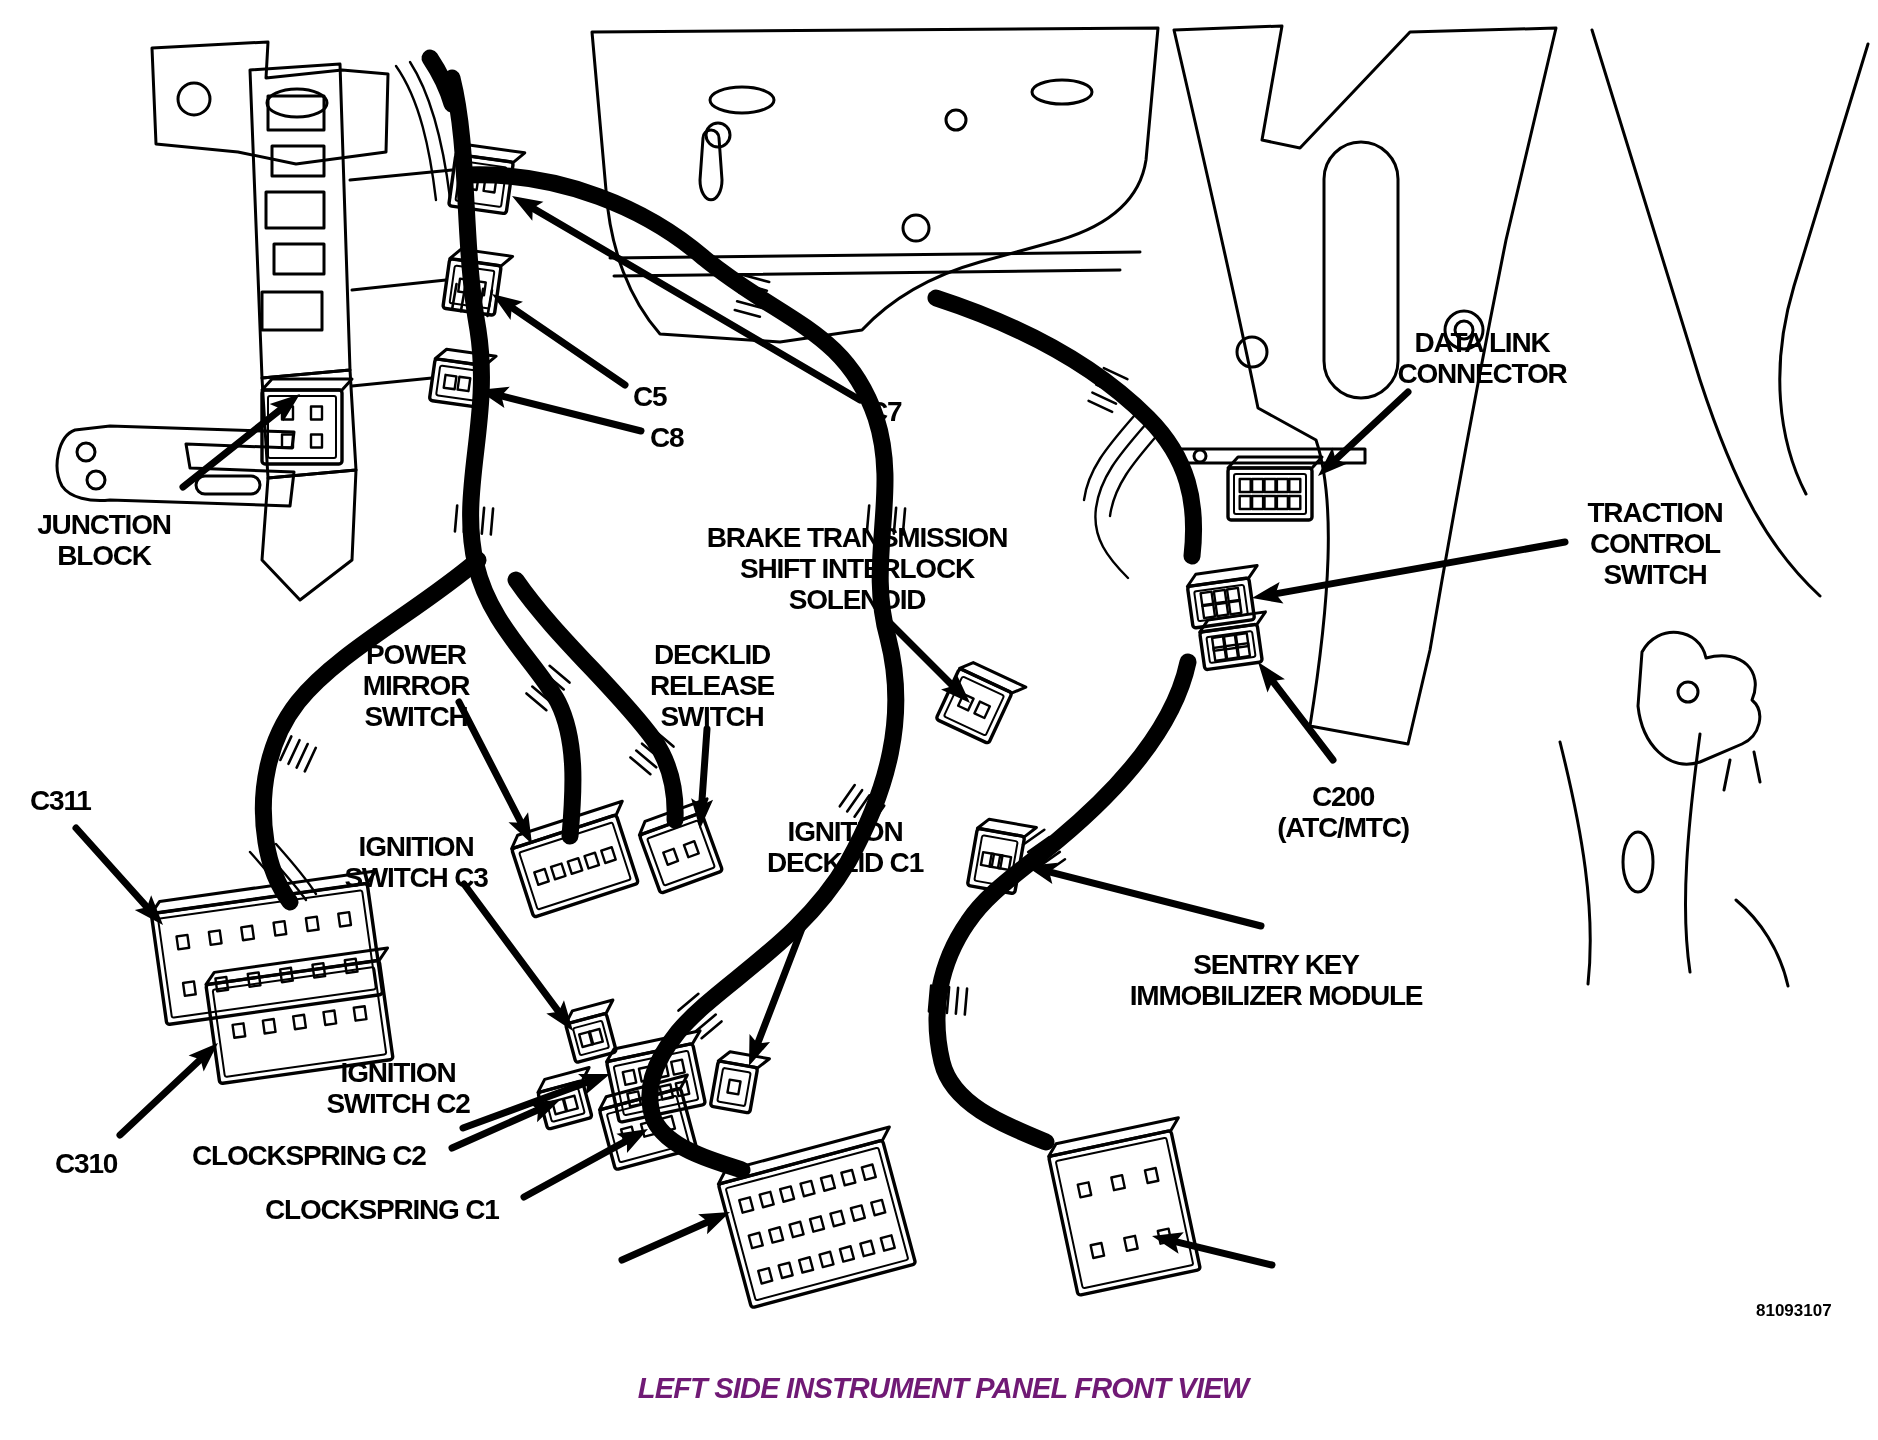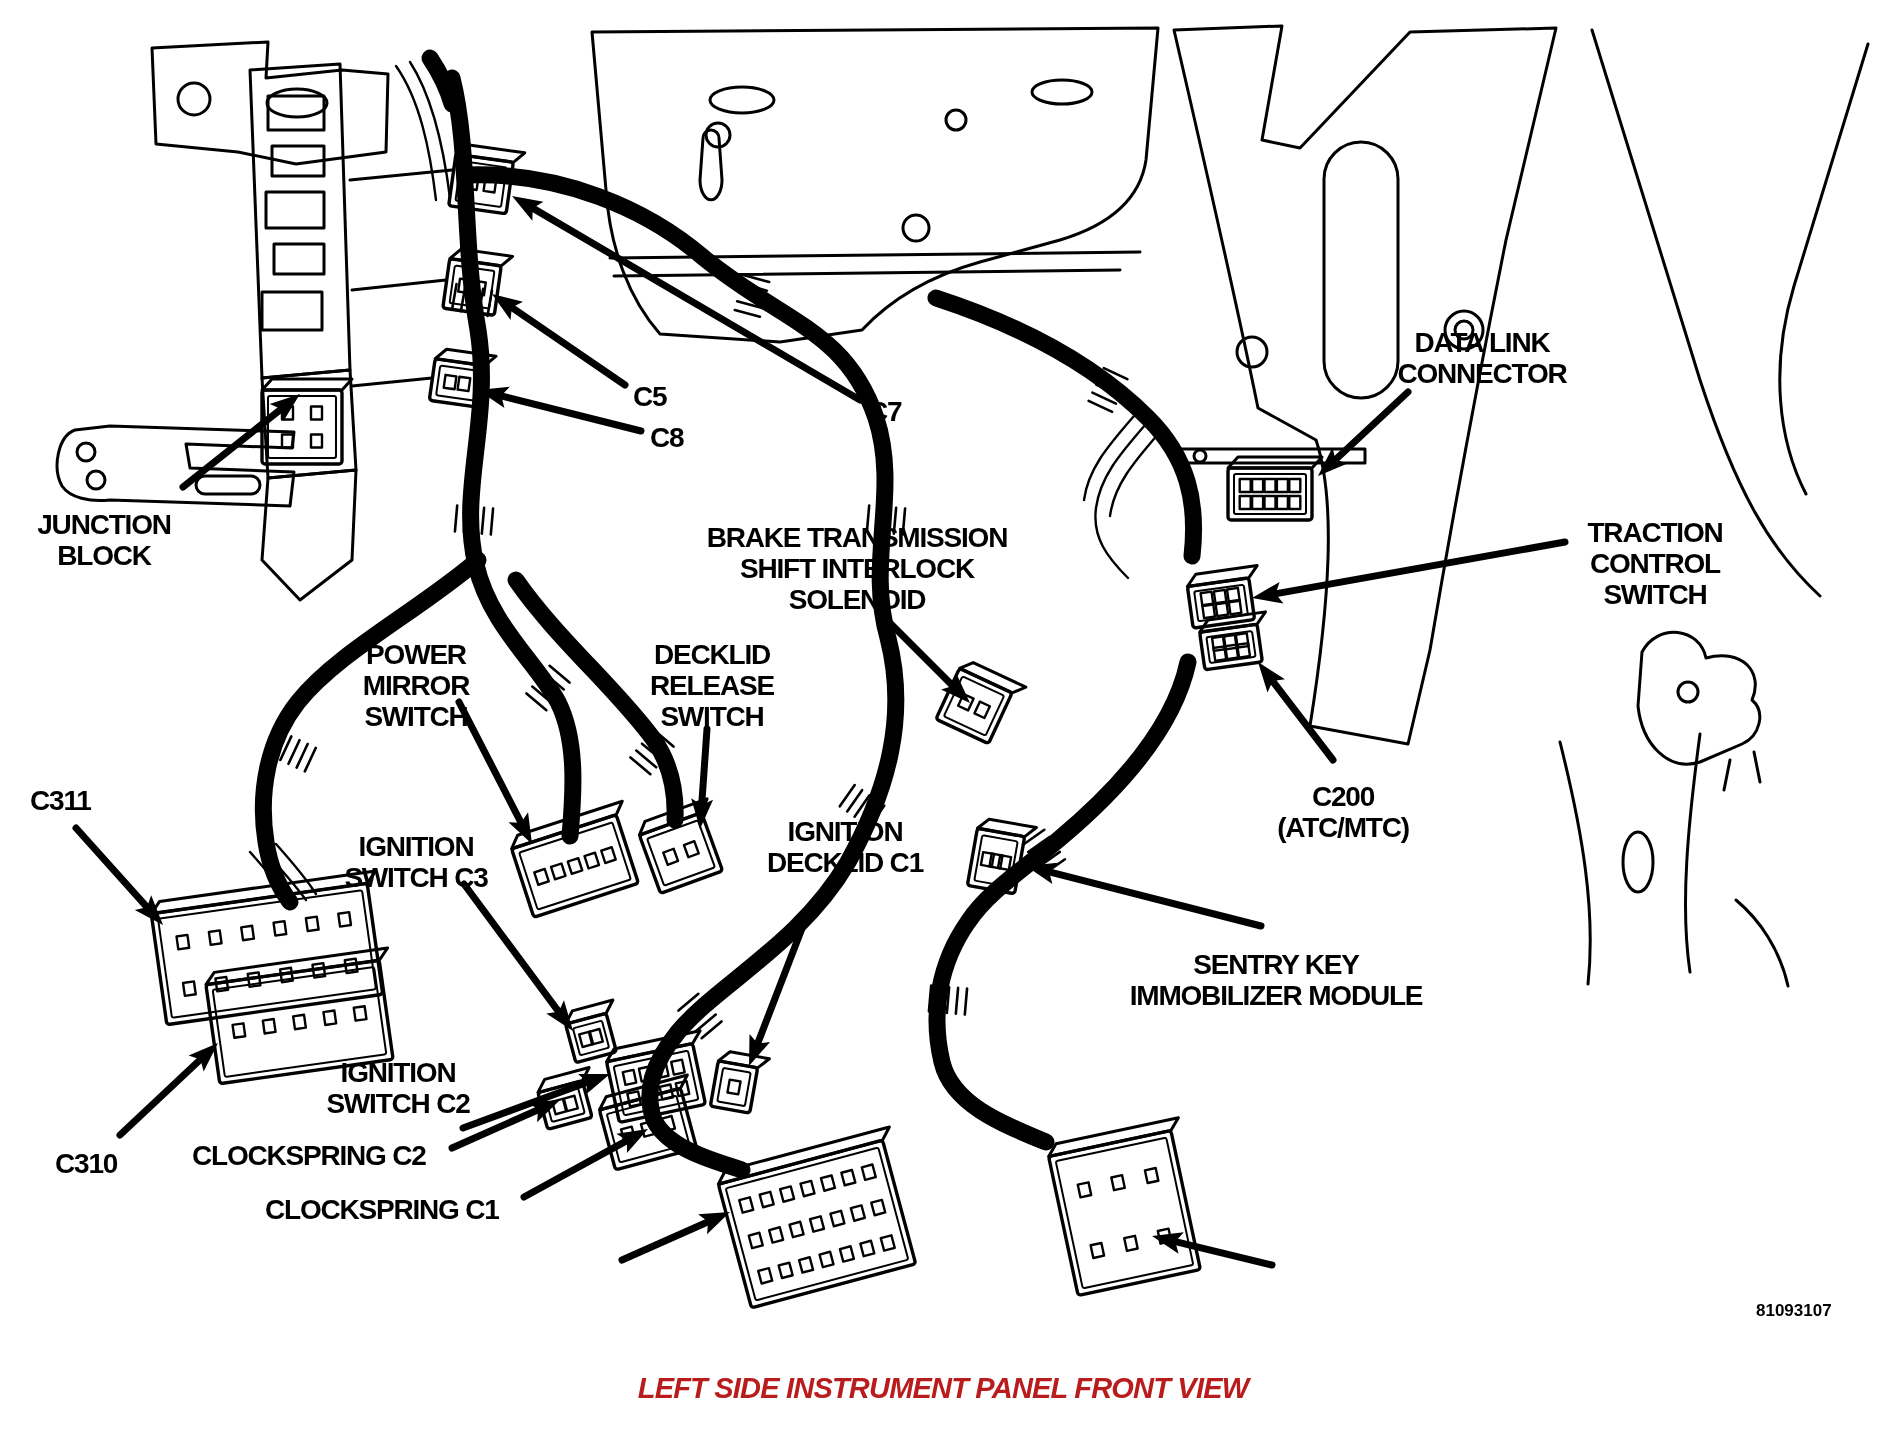--- a/index.html
+++ b/index.html
@@ -16,21 +16,21 @@
     color:#000;
     font:700 28px/31px "Liberation Sans",sans-serif;
     letter-spacing:-1.2px;
     white-space:nowrap;
   }
   .lbl.center{text-align:center;transform:translateX(-50%);margin-top:13px;}
   #caption{
     position:absolute;
     left:943px;top:1372px;
     transform:translateX(-50%);
-    color:#b91c1c;
+    color:#701a75;
     font:italic 700 29px/32px "Liberation Sans",sans-serif;
     letter-spacing:-0.8px;
     white-space:nowrap;
   }
   #fig-number{
     position:absolute;
     left:1756px;top:1301px;
     color:#000;
     font:700 17px/19px "Liberation Sans",sans-serif;
     white-space:nowrap;
@@ -509,21 +509,21 @@
 
   <div class="lbl" style="left:868px;top:396px">
     <div>C7</div>
   </div>
 
   <div class="lbl center" style="left:1482px;top:314px">
     <div>DATA LINK</div>
     <div>CONNECTOR</div>
   </div>
 
-  <div class="lbl center" style="left:1655px;top:504px">
+  <div class="lbl center" style="left:1655px;top:484px">
     <div>TRACTION</div>
     <div>CONTROL</div>
     <div>SWITCH</div>
   </div>
 
   <div class="lbl center" style="left:857px;top:509px">
     <div>BRAKE TRANSMISSION</div>
     <div>SHIFT INTERLOCK</div>
     <div>SOLENOID</div>
   </div>

